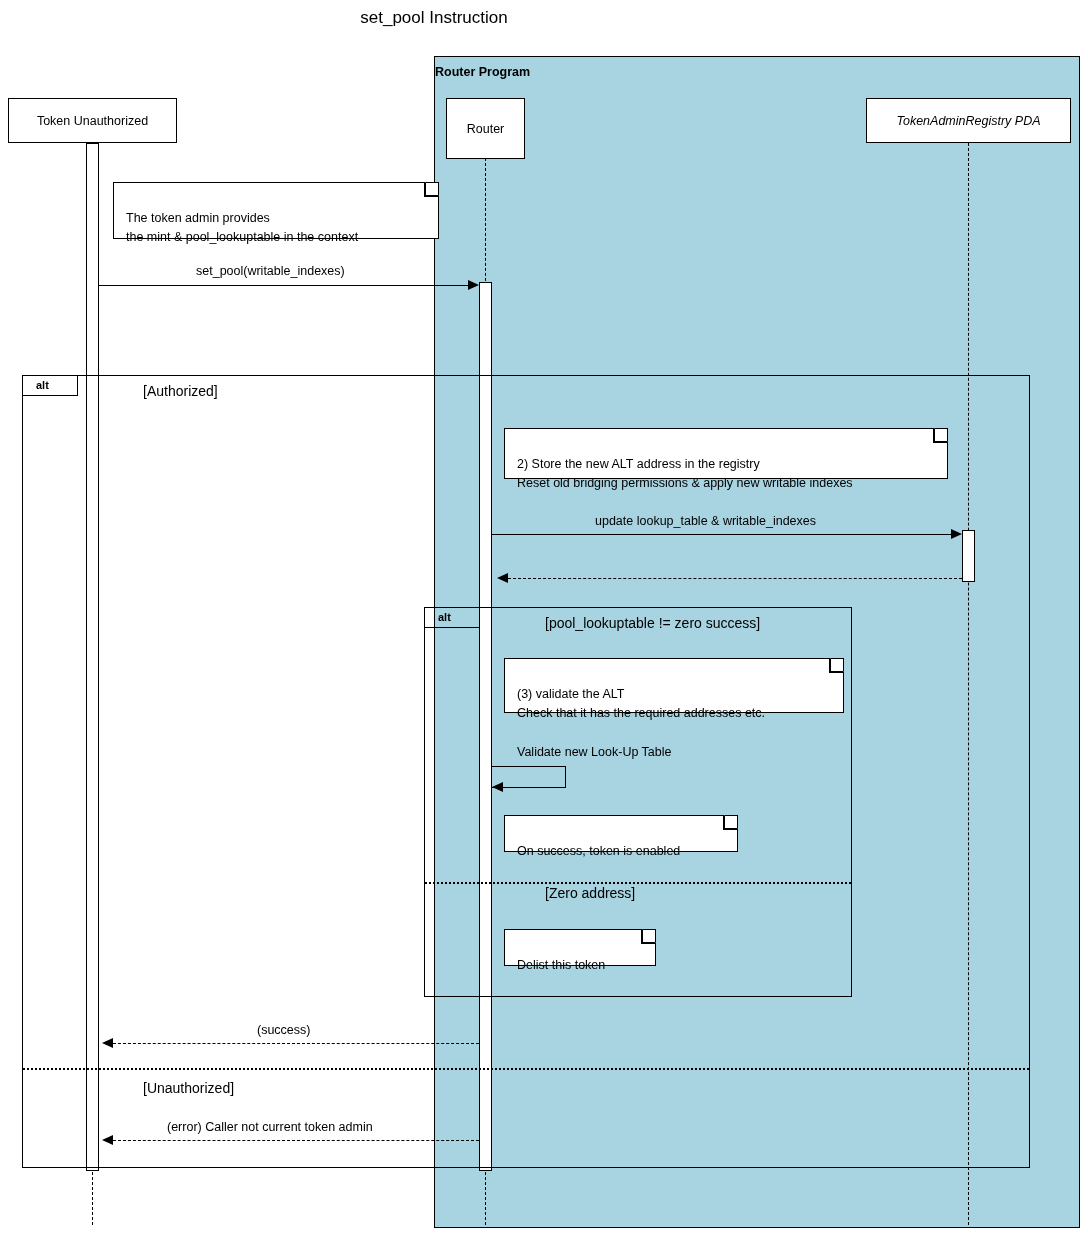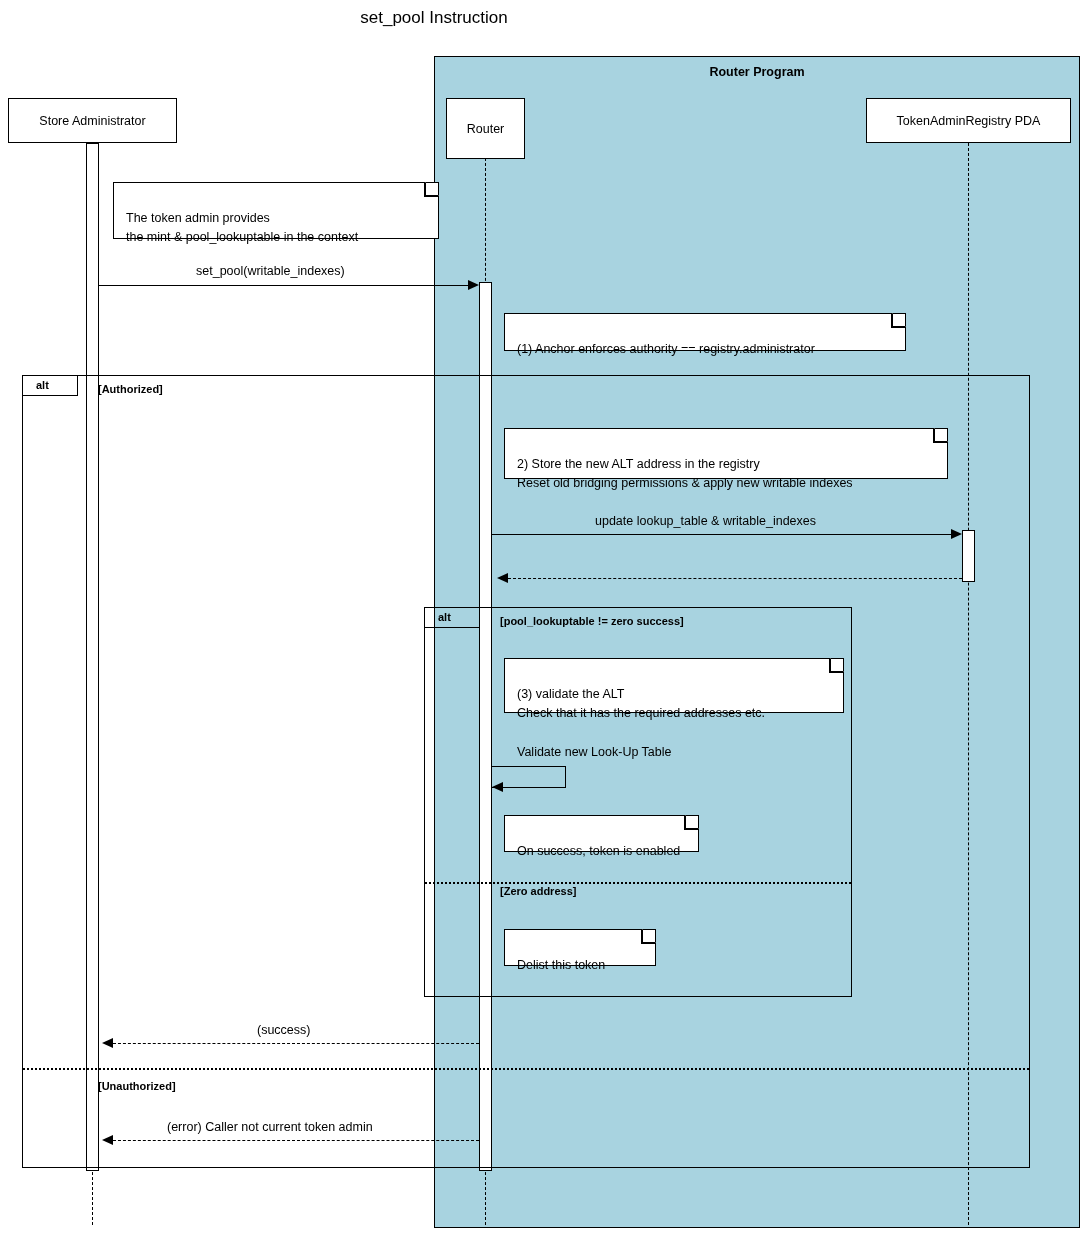--- a/index.html
+++ b/index.html
@@ -32,21 +32,21 @@
   
   .program-box {
     position: absolute;
     background: #a8d3e0;
     border: 1px solid #000;
     box-sizing: border-box;
   }
   .program-label {
     position: absolute;
     width: 100%;
-    text-align: center;
+    text-align: left;
     top: 8px;
     font-size: 12.5px;
     font-weight: bold;
     color: #000;
   }
 
   
   .participant {
     position: absolute;
     background: #ffffff;
@@ -166,24 +166,25 @@
   }
   .frag-tab::after {
     content: "";
     position: absolute;
     right: -1px;
     bottom: -1px;
     width: 0; height: 0;
   }
   .frag-label {
     position: absolute;
-    font-size: 11px;
-    font-weight: bold;
+    font-size: 14px;
+    font-weight: normal;
     color: #000;
     white-space: nowrap;
+    padding-left: 45px;
   }
   .frag-divider {
     position: absolute;
     height: 0;
     border-top: 2px dotted #000;
   }
 
   
   .self-box {
     position: absolute;
@@ -201,47 +202,43 @@
 
   <div class="program-box" style="left:434px; top:56px; width:646px; height:1172px;">
     <div class="program-label">Router Program</div>
   </div>
 
   <div class="lifeline" style="left:92px; top:143px; height:1082px;"></div>
   <div class="lifeline" style="left:485px; top:143px; height:1082px;"></div>
   <div class="lifeline" style="left:968px; top:143px; height:1082px;"></div>
 
   <div class="participant" style="left:8px; top:98px; width:169px; height:45px;">
-    <span>Store Administrator</span>
+    <span>Token Unauthorized</span>
   </div>
   <div class="participant" style="left:446px; top:98px; width:79px; height:61px;">
     <span>Router</span>
   </div>
-  <div class="participant" style="left:866px; top:98px; width:205px; height:45px;">
+  <div class="participant" style="left:866px; top:98px; width:205px; height:45px;font-style:italic;">
     <span>TokenAdminRegistry PDA</span>
   </div>
 
   <div class="activation" style="left:86px; top:143px; width:13px; height:1028px;"></div>
   <div class="activation" style="left:479px; top:282px; width:13px; height:889px;"></div>
   <div class="activation" style="left:962px; top:530px; width:13px; height:52px;"></div>
 
   <div class="note" style="left:113px; top:182px; width:326px; height:57px;">
     <span>The token admin provides
  the mint &amp; pool_lookuptable in the context</span>
     <span class="note-fold"></span>
   </div>
 
   <div class="msg-label" style="left:196px; top:264px;">set_pool(writable_indexes)</div>
   <div class="msg-line" style="left:99px; top:285px; width:370px;"></div>
   <div class="arrowhead arrow-right" style="left:468px; top:280px;"></div>
 
-  <div class="note" style="left:504px; top:313px; width:402px; height:38px;">
-    <span>(1) Anchor enforces authority == registry.administrator</span>
-    <span class="note-fold"></span>
-  </div>
 
   <div class="frag" style="left:22px; top:375px; width:1008px; height:793px;"></div>
   <div class="frag-tab" style="left:22px; top:375px; width:56px; height:21px;">
     <span>alt</span>
   </div>
   <div class="frag-label" style="left:98px; top:383px;">[Authorized]</div>
   <div class="frag-divider" style="left:23px; top:1068px; width:1006px;"></div>
   <div class="frag-label" style="left:98px; top:1080px;">[Unauthorized]</div>
 
   <div class="note" style="left:504px; top:428px; width:444px; height:51px;">
@@ -269,21 +266,21 @@
     <span>(3) validate the ALT
 Check that it has the required addresses etc.</span>
     <span class="note-fold"></span>
   </div>
 
   <div class="msg-label" style="left:517px; top:745px;">Validate new Look-Up Table</div>
   <div class="msg-line" style="left:492px; top:766px; width:74px;"></div>
   <div class="self-box" style="left:492px; top:766px; width:74px; height:22px;"></div>
   <div class="arrowhead arrow-left" style="left:492px; top:782px;"></div>
 
-  <div class="note" style="left:504px; top:815px; width:195px; height:37px;">
+  <div class="note" style="left:504px; top:815px; width:234px; height:37px;">
     <span>On success, token is enabled</span>
     <span class="note-fold"></span>
   </div>
 
   <div class="note" style="left:504px; top:929px; width:152px; height:37px;">
     <span>Delist this token</span>
     <span class="note-fold"></span>
   </div>
 
   <div class="msg-label" style="left:257px; top:1023px;">(success)</div>

